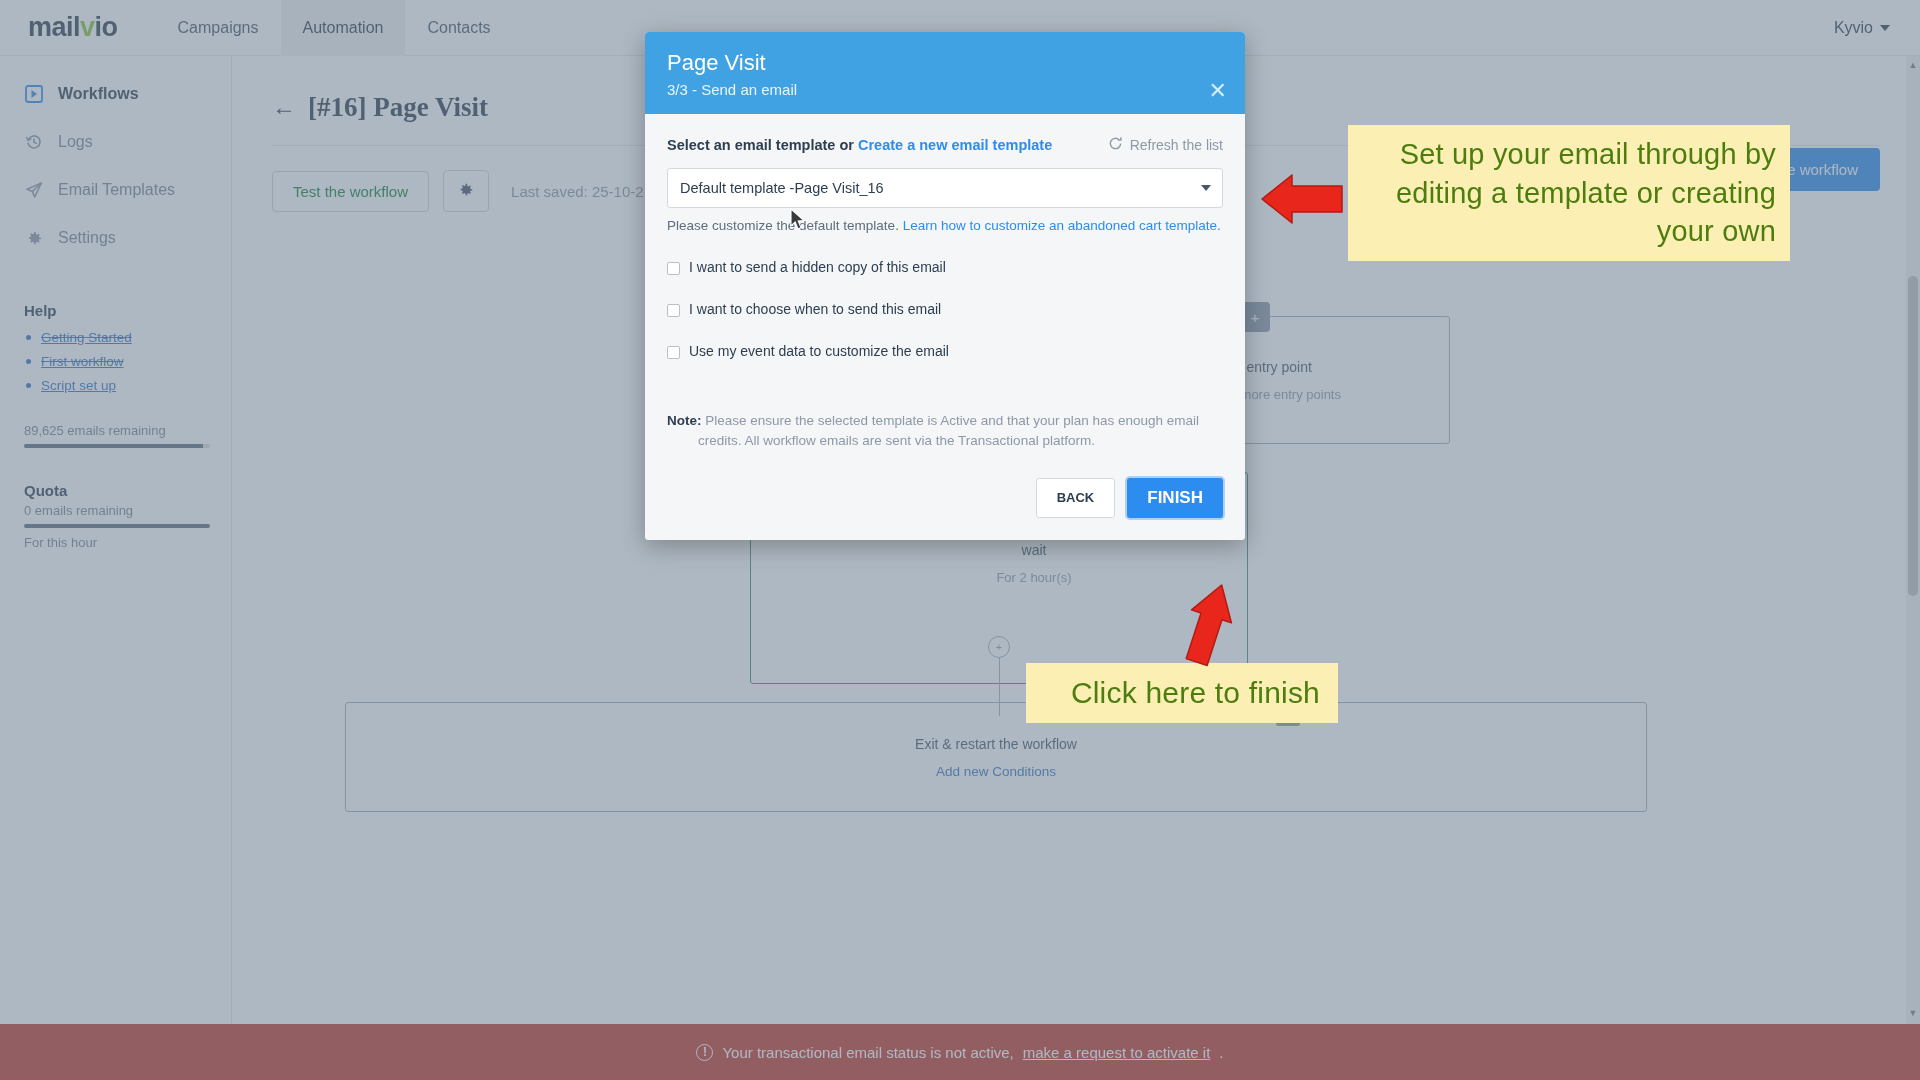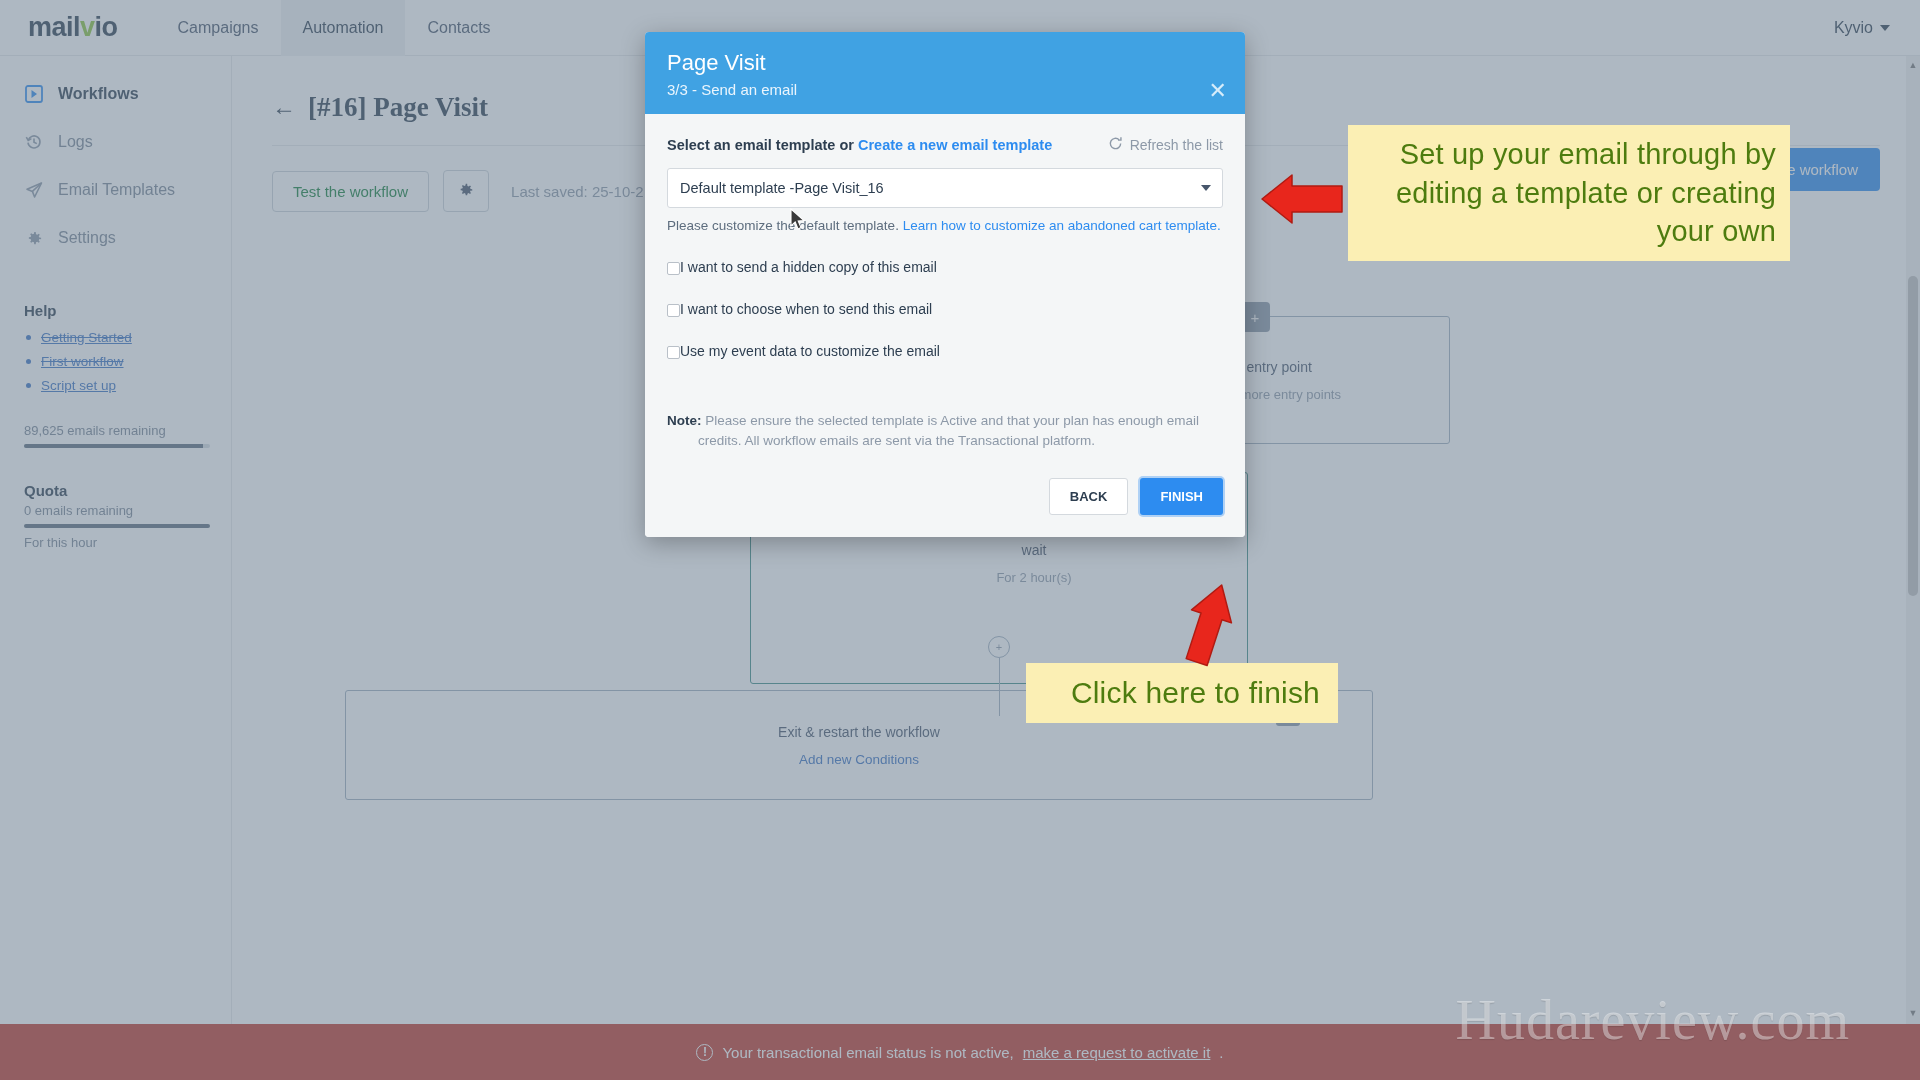--- a/index.html
+++ b/index.html
@@ -147,29 +147,29 @@
   select.tmpl {
     -webkit-appearance:none; appearance:none;
     width:100%; height:40px; border:1px solid #d4d9de; border-radius:3px; background:#fff;
     padding:0 30px 0 12px; font-size:14.5px; color:#2d3e50; font-family:"Liberation Sans", sans-serif;
     cursor:pointer;
   }
   .sel-arrow { position:absolute; right:12px; top:17px; width:0;height:0;
     border-left:5px solid transparent;border-right:5px solid transparent;border-top:6px solid #47566b; pointer-events:none; }
   .hint { margin-top:10px; font-size:13.5px; color:#5d6d7e; }
   .hint a { color:#2d8cf0; text-decoration:none; cursor:pointer; }
-  .cb-row { display:flex; align-items:center; margin-top:26px; }
+  .cb-row { display:flex; align-items:center; gap:9px; margin-top:26px; }
   .cb { width:13px; height:13px; border:1px solid #b9c0c8; background:#fff; border-radius:2px; margin-top:2px; cursor:pointer; flex:none; }
   .cb-txt { font-size:14px; color:#2d3e50; cursor:pointer; }
   .note { margin-top:52px; font-size:13.5px; color:#8d99a8; line-height:1.5; padding-right:18px; }
   .note b { color:#2d3e50; }
   .note-ind { display:block; padding-left:31px; }
   .modal-foot { padding:16px 22px 22px 22px; display:flex; justify-content:flex-end; gap:12px; background:#f4f6f7; }
   .btn-back { border:1px solid #d4d9de; background:#fff; color:#2d3e50; font-size:13px; font-weight:700; padding:10px 20px; border-radius:3px; cursor:pointer; }
-  .btn-finish { border:none; background:#2d8cf0; color:#fff; font-size:13px; font-weight:700; padding:10px 20px; border-radius:3px; cursor:pointer; box-shadow:0 0 0 2px rgba(45,140,240,.35); }
+  .btn-finish { border:none; background:#2d8cf0; color:#fff; font-size:17px; font-weight:700; padding:10px 20px; border-radius:3px; cursor:pointer; box-shadow:0 0 0 2px rgba(45,140,240,.35); }
 
   
   .anno {
     position:absolute; background:#fbefb4; color:#4d7c0f; text-align:right;
     font-size:29px; line-height:1.33; padding:10px 14px; letter-spacing:.2px;
   }
   .anno.one-line { font-size:30px; padding:10px 18px; }
   .arrow-svg { position:absolute; }
   .cursor { position:absolute; width:18px; height:24px; }
   .watermark {
@@ -299,21 +299,21 @@
         <div class="green-box" style="left:518px; top:266px; width:498px; height:212px;"></div>
         <div style="position:absolute; left:518px; top:336px; width:568px; text-align:center;">
           <div class="node-title">wait</div>
           <div class="node-sub">For 2 hour(s)</div>
         </div>
 
         <div class="vline" style="left:767px; top:478px; height:32px;"></div>
         <div class="circle-node" style="left:756px; top:430px;">+</div>
         <div class="vline" style="left:767px; top:452px; height:30px;"></div>
 
-        <div class="node" style="left:113px; top:484px; width:1028px; height:110px;">
+        <div class="node" style="left:113px; top:496px; width:1302px; height:110px;">
           <div class="node-title">Exit &amp; restart the workflow</div>
           <a class="node-link">Add new Conditions</a>
         </div>
         <div class="node-badge" style="left:1044px; top:482px; width:24px; height:38px; border-radius:3px;">
           <svg width="13" height="13" viewBox="0 0 16 16" fill="#ffffff">
               <path d="M6 2H3a1 1 0 00-1 1v10a1 1 0 001 1h3v-1.6H3.6V3.6H6V2zm3.3 2.2L8.2 5.3l1.9 1.9H5.4v1.6h4.7l-1.9 1.9 1.1 1.1L13 8 9.3 4.2z"></path>
             </svg>
         </div>
       </div>
     </div>
@@ -401,14 +401,13 @@
   <svg class="arrow-svg" style="left:1258px; top:172px;" width="86" height="54" viewBox="0 0 86 54">
     <path d="M84 14 L34 14 L34 3 L4 27 L34 51 L34 40 L84 40 Z" fill="#e8261c" stroke="#b01b12" stroke-width="1.5" stroke-linejoin="round"></path>
   </svg>
 
   <div class="anno one-line" style="left:1026px; top:663px; width:312px;">Click here to finish</div>
 
   <svg class="arrow-svg" style="left:1180px; top:580px;" width="58" height="88" viewBox="0 0 58 88">
     <path d="M29 3 L50 36 L40 36 L40 84 L18 84 L18 36 L8 36 Z" fill="#e8261c" stroke="#b01b12" stroke-width="1.5" stroke-linejoin="round" transform="rotate(18 29 44)"></path>
   </svg>
 
-  <div class="watermark">Hudareview.com</div>
 </div>
 
 </body></html>

